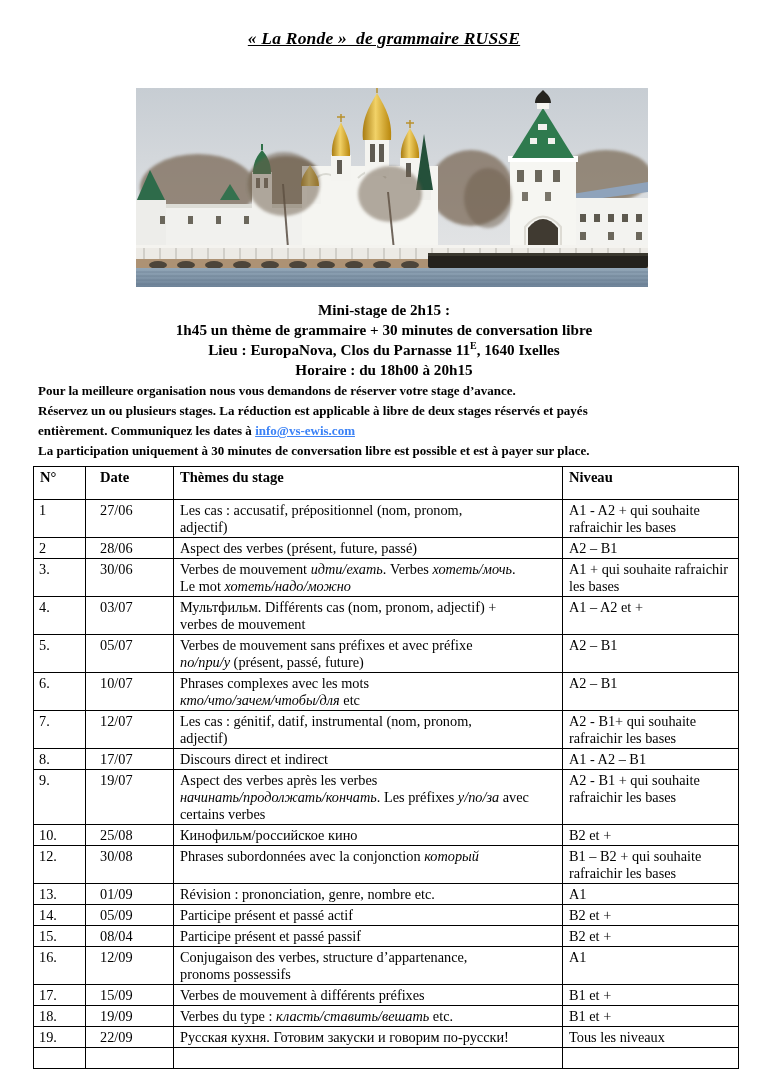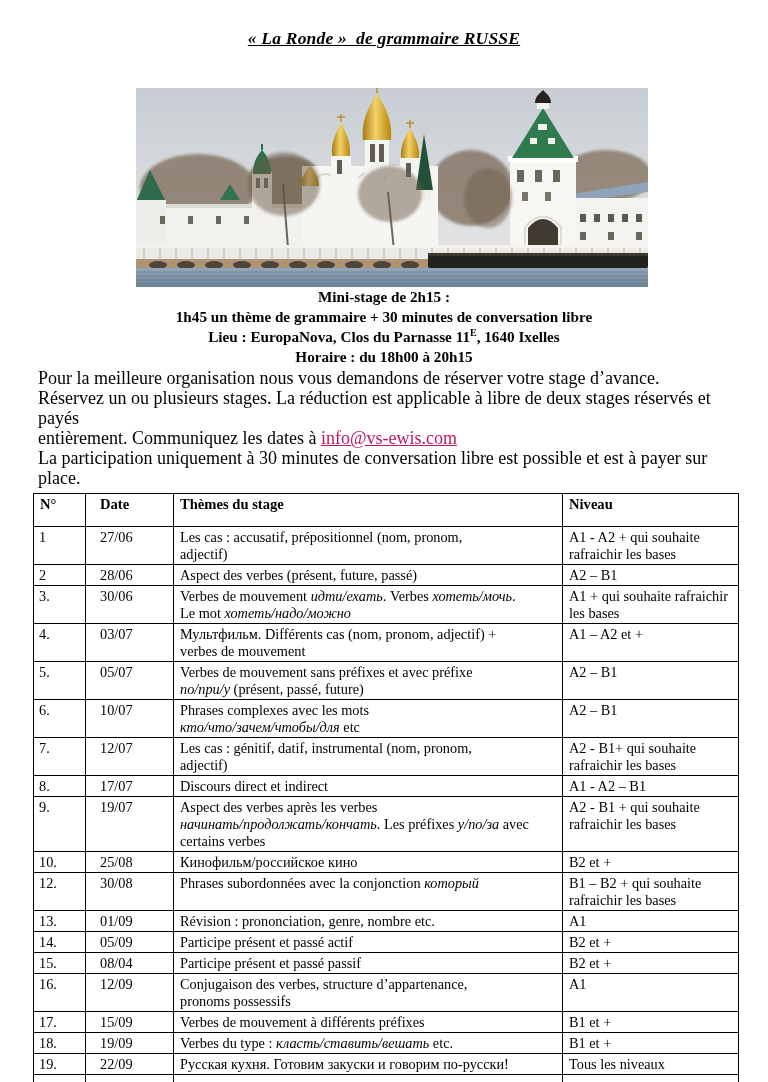--- a/index.html
+++ b/index.html
@@ -6,24 +6,24 @@
   body{
     width:768px;height:1082px;background:#ffffff;color:#000;
     font-family:"Liberation Serif","DejaVu Serif",serif;
     overflow:hidden;position:relative;
   }
   .title{
     margin-top:27px;text-align:center;font-weight:bold;font-style:italic;
     font-size:17.5px;line-height:22px;white-space:pre;letter-spacing:.2px;text-decoration:underline;
   }
   .photo-wrap{margin:39px 0 0 136px;width:512px;height:199px;line-height:0;}
-  .info{text-align:center;font-weight:bold;font-size:15.2px;line-height:20px;}
+  .info{margin-top:13px;text-align:center;font-weight:bold;font-size:15.2px;line-height:20px;}
   .info sup{font-size:10px;vertical-align:super;line-height:0;}
-  .para{margin:1px 0 0 38px;width:706px;font-size:18px;line-height:20px;}
-  .para a.email{color:#be185d;text-decoration:underline;cursor:pointer;}
+  .para{margin:1px 0 0 38px;width:706px;font-size:13px;line-height:20px;font-weight:bold;}
+  .para a.email{color:#3b82f6;text-decoration:underline;cursor:pointer;}
   .table-wrap{margin:5px 0 0 33px;}
   table{border-collapse:collapse;table-layout:fixed;width:705px;font-size:14.3px;}
   th,td{border:1px solid #000;vertical-align:top;line-height:17px;padding:2px 4px 1px 6px;overflow:hidden;}
   th{text-align:left;height:29px;font-size:14.6px;font-weight:bold;}
   th.h-date,td.c-date{padding-left:14px;}
   td.c-num{padding-left:5px;}
 </style>
 </head>
 <body>
 

